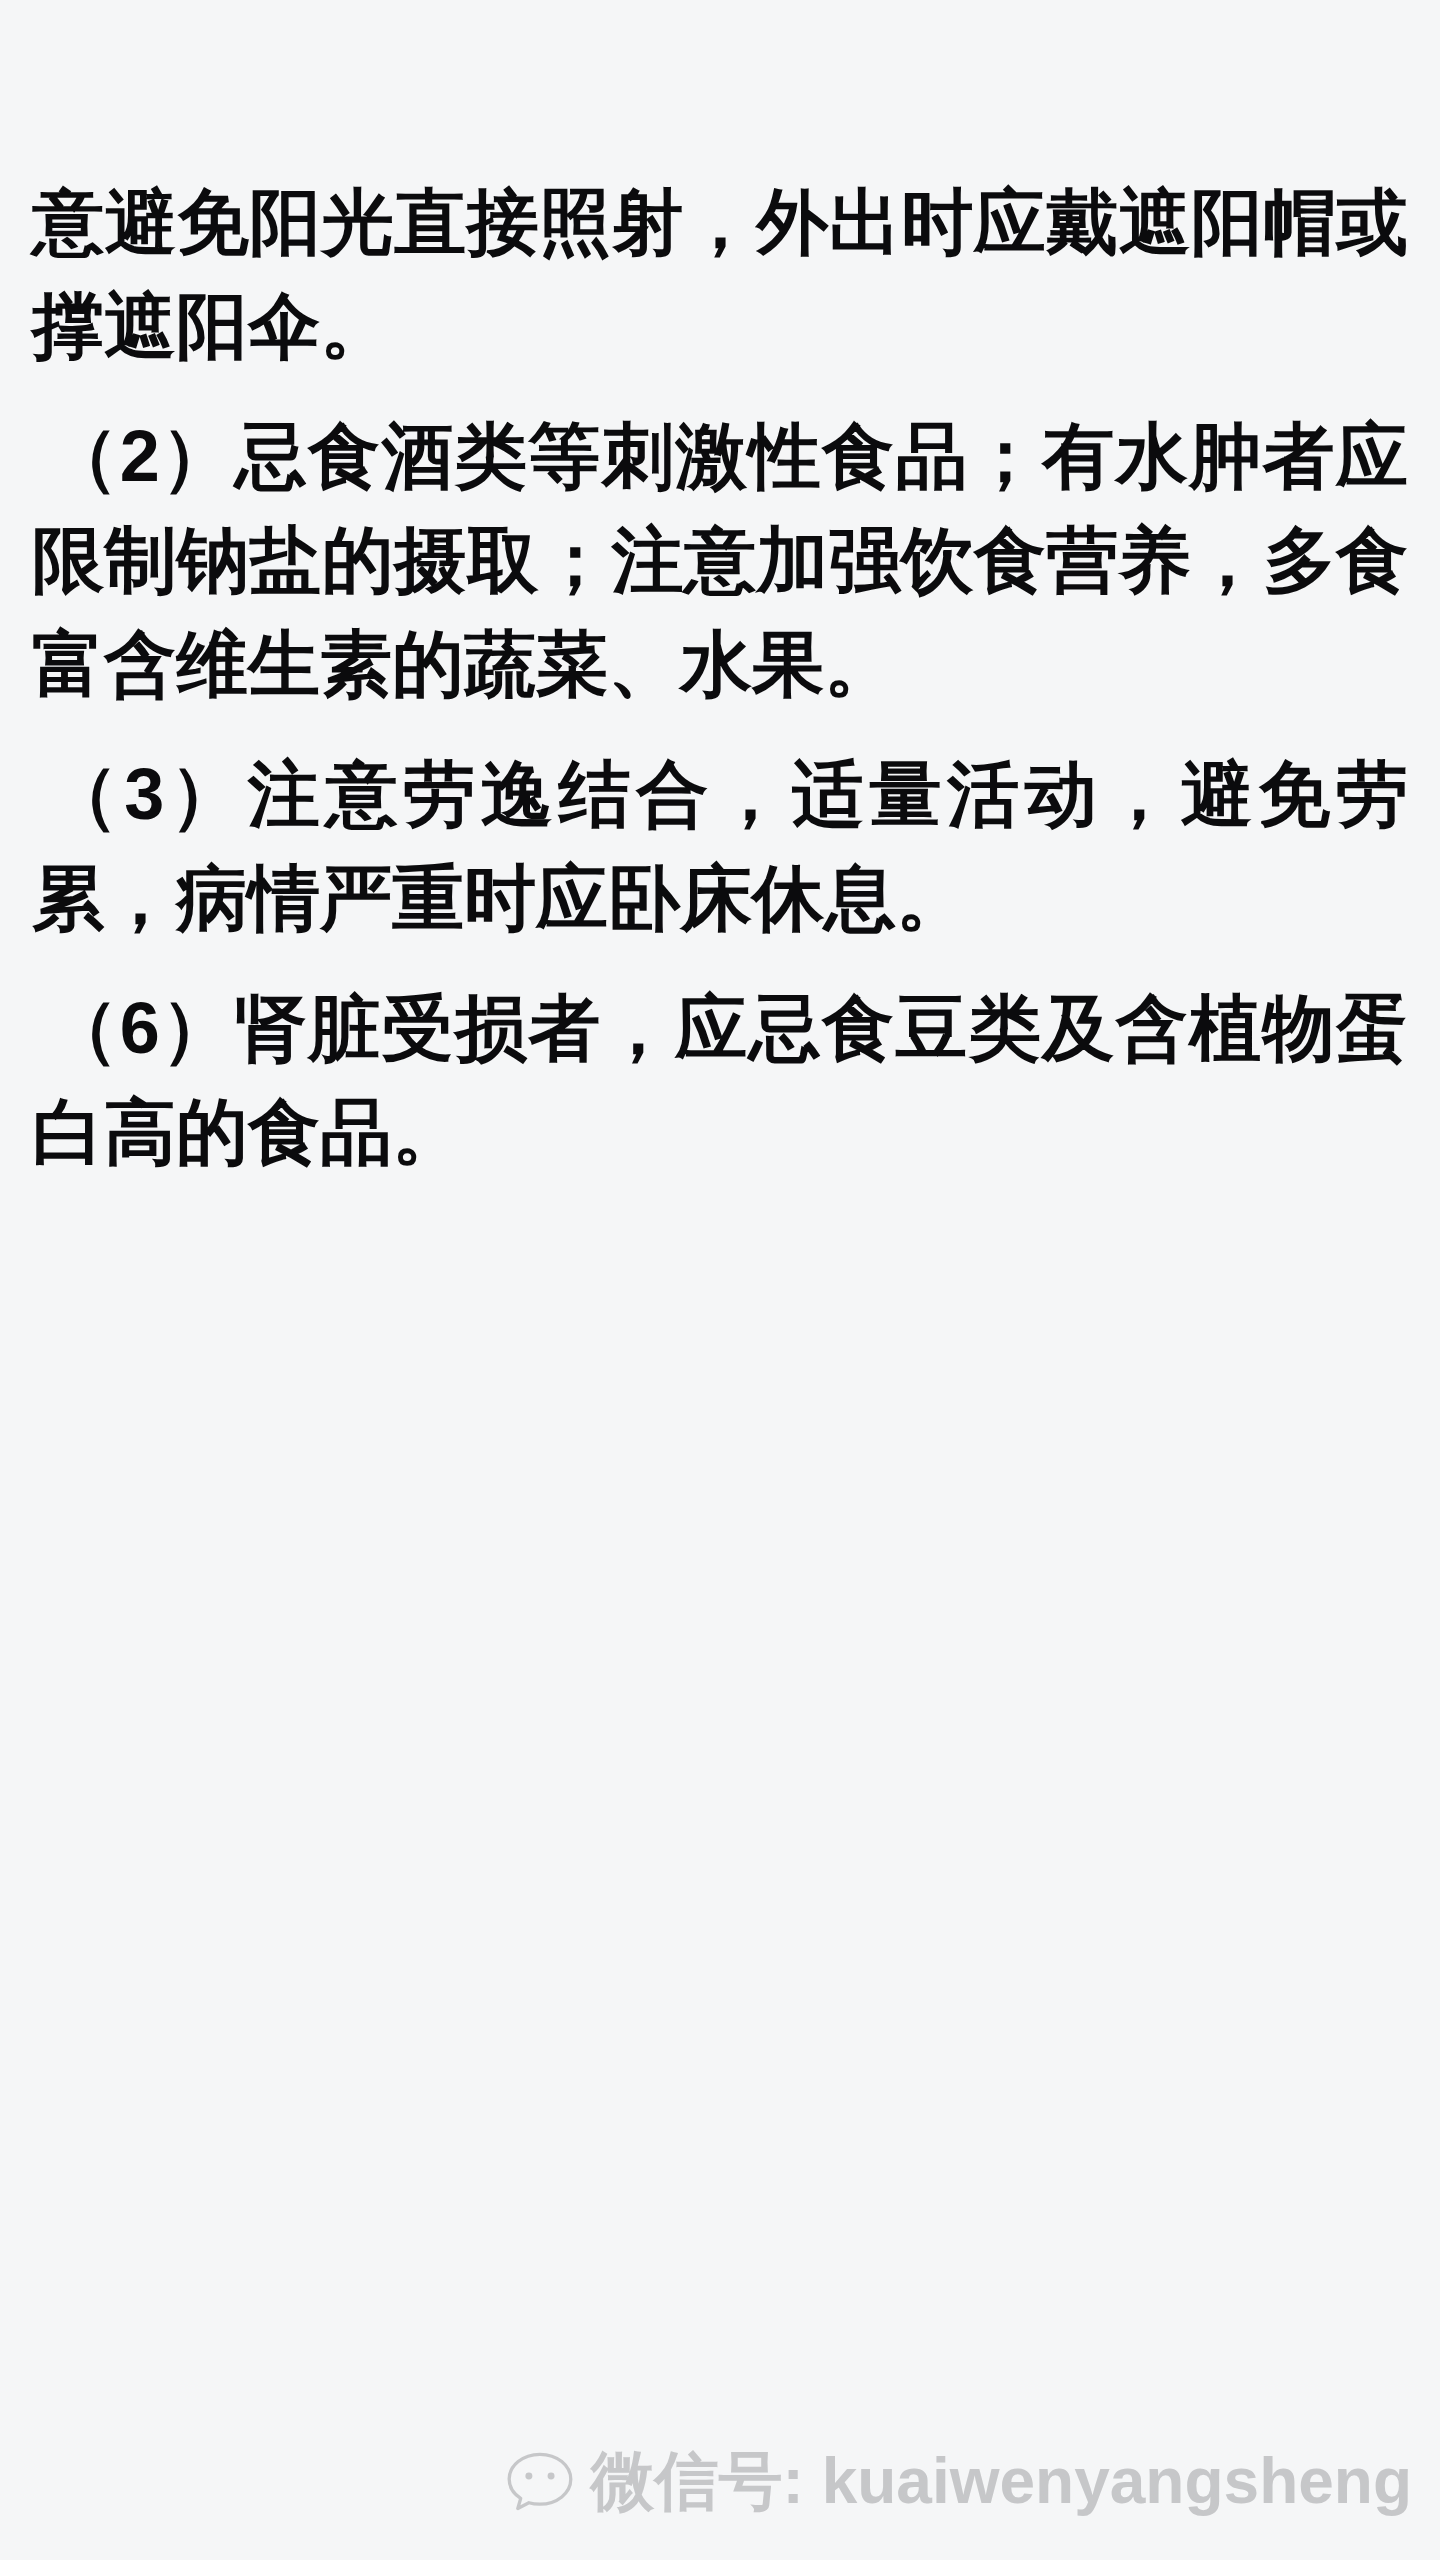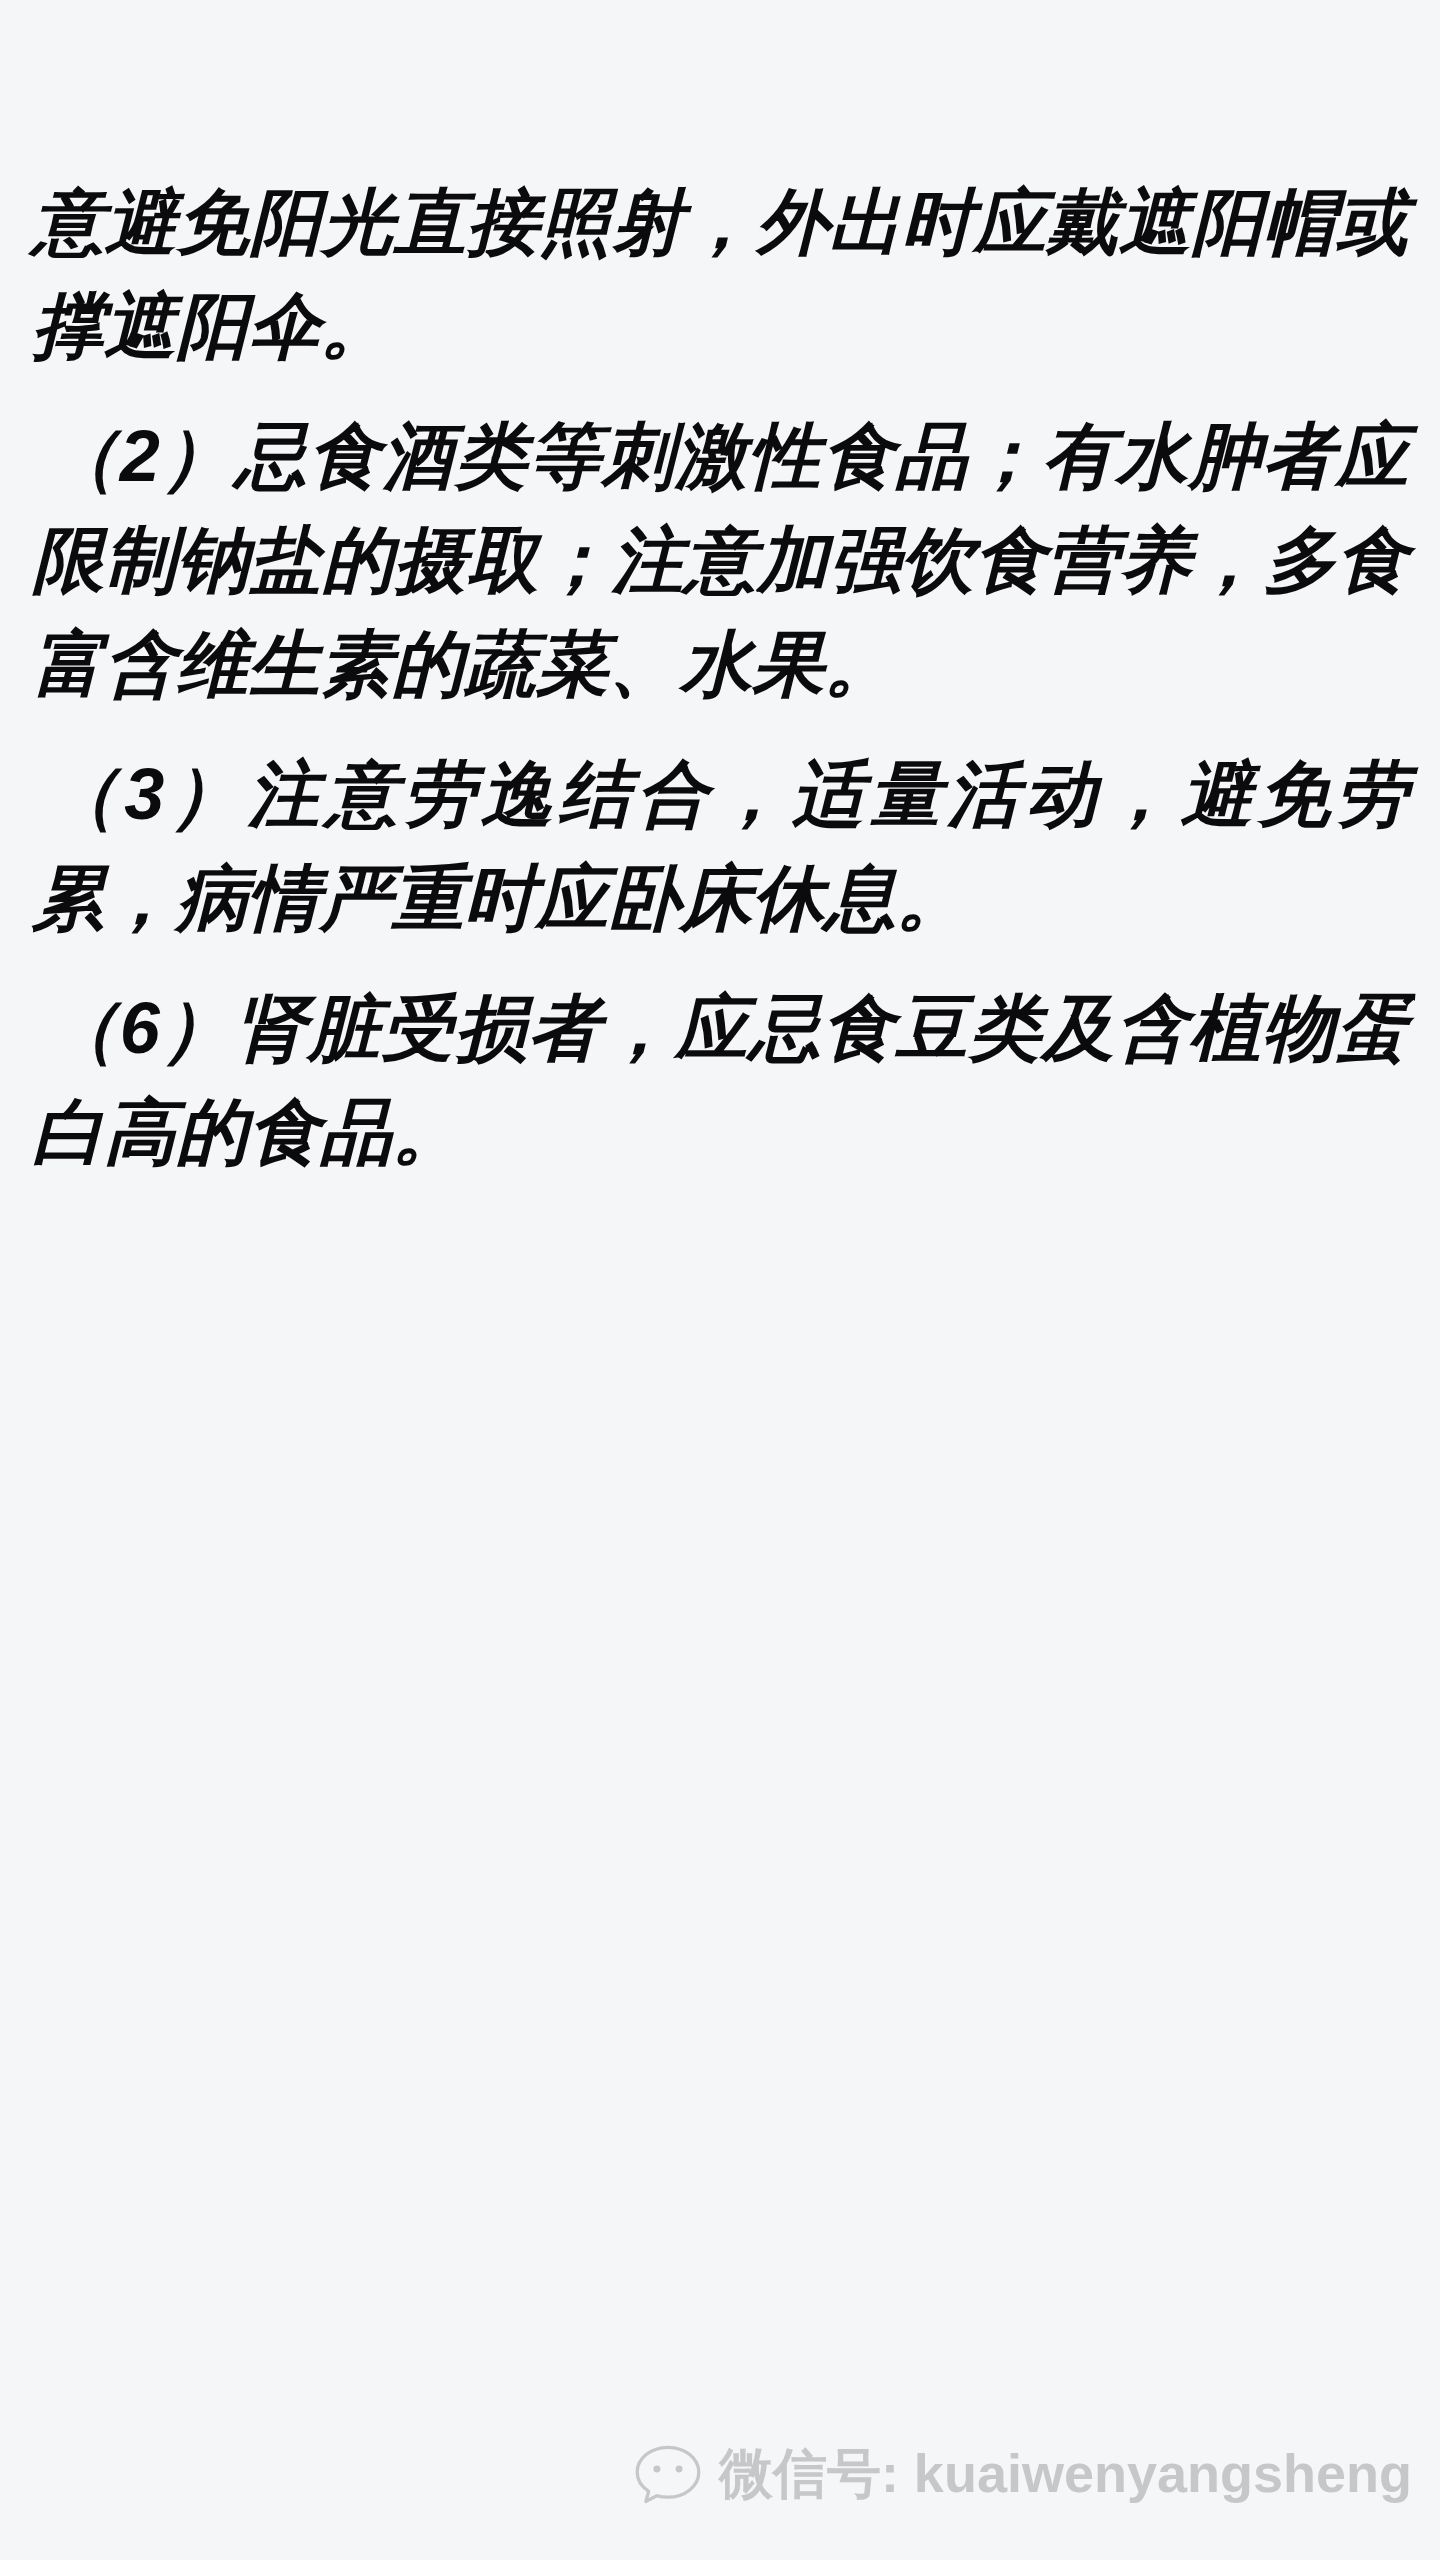--- a/index.html
+++ b/index.html
@@ -24,34 +24,33 @@
     padding: 170px 32px 0 32px;
     color: #0b0b0d;
     font-size: 72px;
     line-height: 104px;
     font-weight: 600;
     text-align: justify;
     word-break: break-all;
   }
   .article p {
     margin: 0 0 26px 0;
-    font-style: italic;
   }
   .article p.indent {
     text-indent: 0.2em;
   }
   .watermark {
     position: absolute;
     top: 2438px;
     right: 28px;
     display: flex;
     align-items: center;
     gap: 12px;
     color: #c6c7c9;
-    font-size: 54px;
+    font-size: 64px;
     font-weight: 600;
     white-space: nowrap;
   }
   .watermark .wm-icon {
     display: inline-flex;
     width: 76px;
     height: 70px;
   }
   .watermark .wm-icon svg { width: 100%; height: 100%; }
 </style>

